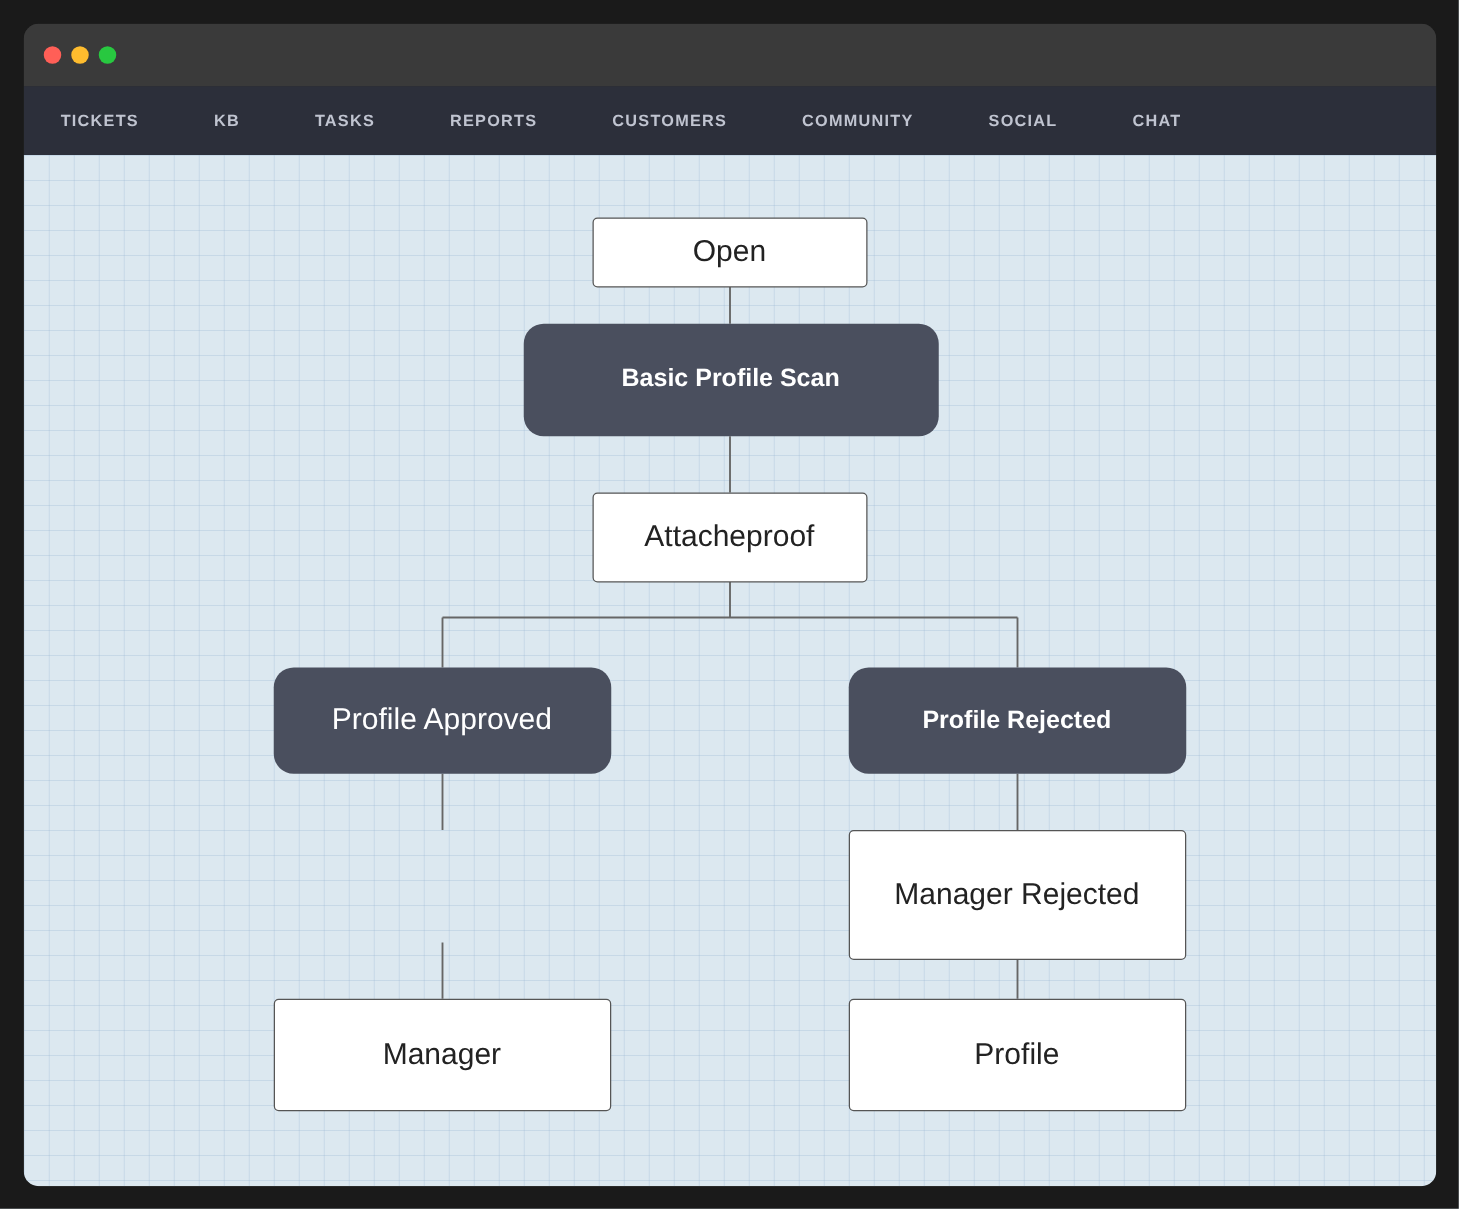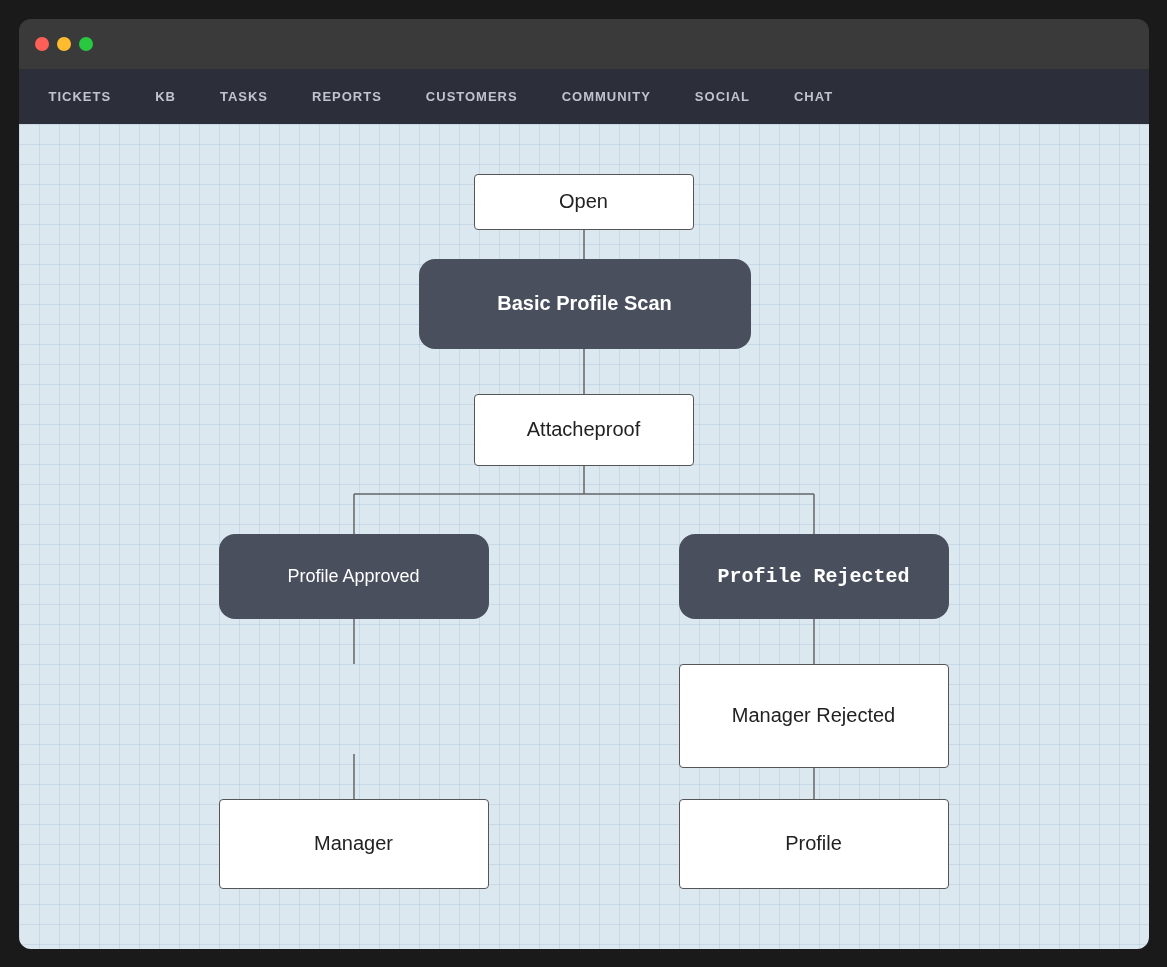--- a/index.html
+++ b/index.html
@@ -42,21 +42,21 @@
     .dot-red { background: #ff5f57; }
     .dot-yellow { background: #febc2e; }
     .dot-green { background: #28c840; }
 
     .nav-bar {
       background: #2c2f3a;
       height: 55px;
       display: flex;
       align-items: center;
       padding: 0 30px;
-      gap: 44px;
+      gap: 60px;
       flex-shrink: 0;
     }
 
     .nav-item {
       color: #c0c4d0;
       font-size: 13px;
       font-weight: 600;
       letter-spacing: 1px;
       text-transform: uppercase;
       cursor: pointer;
@@ -92,36 +92,36 @@
       align-items: center;
       justify-content: center;
       text-align: center;
     }
 
     .node-outline {
       background: #ffffff;
       border: 1.5px solid #555;
       border-radius: 4px;
       color: #222;
-      font-size: 20px;
+      font-size: 24px;
     }
 
     .node-dark {
       background: #4a4f5e;
       border-radius: 16px;
       color: #ffffff;
       font-size: 20px;
       font-weight: 700;
     }
 
     .node-dark-sm {
       background: #4a4f5e;
       border-radius: 16px;
       color: #ffffff;
-      font-size: 18px;
+      font-size: 24px;
       font-weight: 500;
     }
 
     
     .connector-svg {
       position: absolute;
       top: 0;
       left: 0;
       width: 100%;
       height: 100%;
@@ -192,21 +192,21 @@
       </div>
 
       <div class="node node-outline" style="left:340px; top:240px; width:220px; height:72px;">
         <span>Attacheproof</span>
       </div>
 
       <div class="node node-dark-sm" style="left:85px; top:380px; width:270px; height:85px;">
         <span>Profile Approved</span>
       </div>
 
-      <div class="node node-dark" style="left:545px; top:380px; width:270px; height:85px;font-family:Liberation Mono, monospace;">
+      <div class="node node-dark" style="left:545px; top:380px; width:270px; height:85px;">
         <span>Profile Rejected</span>
       </div>
 
 
       <div class="node node-outline" style="left:545px; top:510px; width:270px; height:104px;">
         <span>Manager Rejected</span>
       </div>
 
       <div class="node node-outline" style="left:85px; top:645px; width:270px; height:90px;">
         <span>Manager</span>

